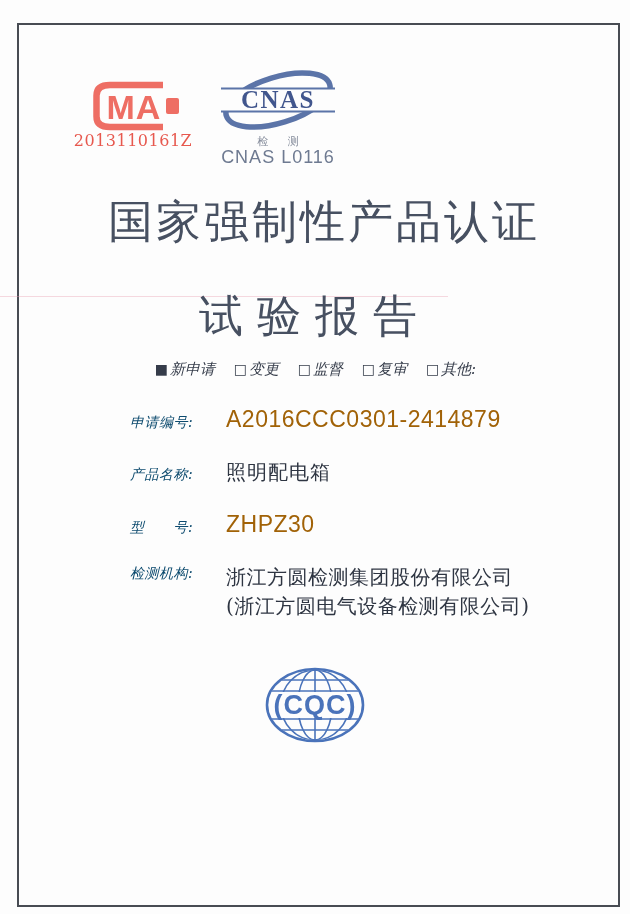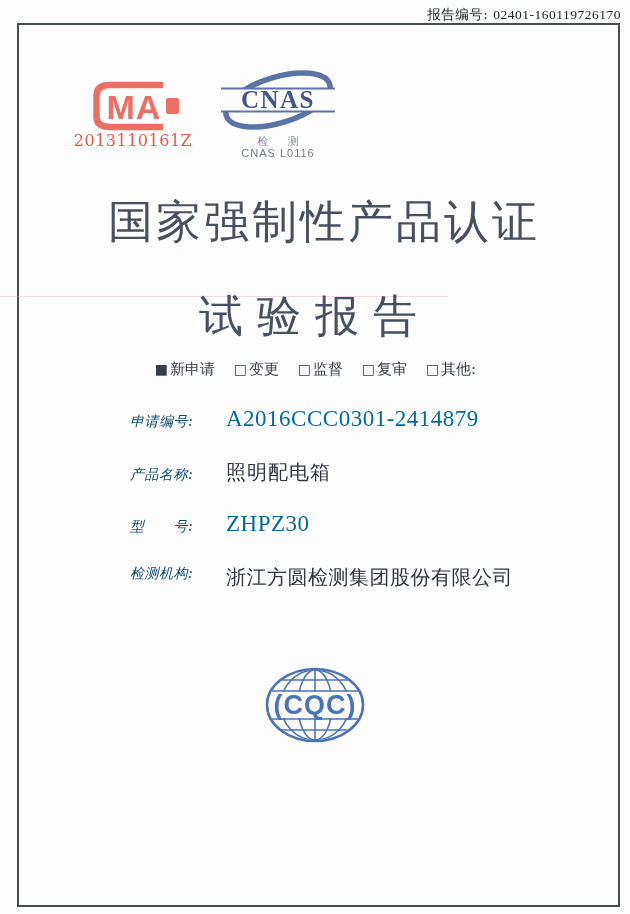--- a/index.html
+++ b/index.html
@@ -40,67 +40,64 @@
     text-align:center;font-size:16px;color:#e7584e;
     font-family:"DejaVu Serif","Liberation Serif",serif;letter-spacing:0.5px;
   }
   .cnas-wrap{position:absolute;left:220px;top:68px;width:116px;}
   .cnas-caption{
     position:absolute;left:220px;top:134px;width:116px;text-align:center;
     font-size:11px;color:#868d9c;letter-spacing:8px;padding-left:8px;box-sizing:border-box;
   }
   .cnas-number{
     position:absolute;left:214px;top:147px;width:128px;text-align:center;
-    font-size:11px;color:#6e7a91;letter-spacing:1px;
+    font-size:18px;color:#6e7a91;letter-spacing:1px;
     font-family:"Liberation Sans",sans-serif;
   }
   .cqc-wrap{position:absolute;left:264px;top:666px;width:102px;height:78px;}
 
   
   .title1{
     position:absolute;left:0;top:192px;width:630px;text-align:center;
     font-size:45px;color:#475061;letter-spacing:3px;padding-left:18px;box-sizing:border-box;
     font-weight:500;
   }
   .title2{
     position:absolute;left:0;top:287px;width:630px;text-align:center;
     font-size:44px;color:#475061;letter-spacing:14px;box-sizing:border-box;
     font-weight:500;
   }
 
   
   .apply-row{
     position:absolute;left:0;top:360px;width:630px;text-align:center;
-    font-size:15px;color:#353c4a;white-space:nowrap;padding-left:1px;box-sizing:border-box;
+    font-size:15px;color:#353c4a;white-space:nowrap;padding-left:1px;box-sizing:border-box;font-style:italic;
   }
   .apply-row .opt{margin:0 7px;}
   .apply-row .box{margin-right:2px;font-size:14px;}
 
   
   .field{position:absolute;left:130px;white-space:nowrap;}
   .field .lbl{
     display:inline-block;width:96px;font-size:14px;color:#0c4a6e;
     letter-spacing:0.5px;vertical-align:baseline;font-style:italic;
   }
   .field .val-latin{
-    font-size:23px;color:#0369a1;font-family:Liberation Serif, serif;
+    font-size:23px;color:#a16207;font-family:Liberation Sans, sans-serif;
     letter-spacing:0.5px;
   }
   .field .val-cjk{font-size:20px;color:#2e3542;letter-spacing:1px;}
   .field-4 .vcol{display:inline-block;vertical-align:top;}
   .field-4 .vcol div{line-height:29px;font-size:20px;color:#2e3542;letter-spacing:0.5px;}
 </style>
 </head>
 <body>
 
 <div class="page">
 
-  <div class="report-no">
-    <span>报告编号:</span><span class="val">02401-160119726170</span>
-  </div>
 
   <div class="frame"></div>
   <div class="scan-line"></div>
 
   <div class="cma-wrap">
     <svg width="90" height="52" viewBox="0 0 90 52">
       <path d="M 71 5 H 18 Q 4.5 5 4.5 15.5 V 36.5 Q 4.5 47 18 47 H 71" fill="none" stroke="#ee6e64" stroke-width="6.5"></path>
       <rect x="74" y="18" width="13" height="16" rx="2" fill="#ee6e64"></rect>
       <text x="42" y="39" text-anchor="middle" font-family="Liberation Sans, sans-serif" font-size="34" font-weight="bold" fill="#ee6e64" letter-spacing="1">MA</text>
     </svg>
@@ -136,21 +133,21 @@
 
   <div class="field" style="top:459px">
     <span class="lbl">产品名称:</span><span class="val-cjk">照明配电箱</span>
   </div>
 
   <div class="field" style="top:511px">
     <span class="lbl">型　　号:</span><span class="val-latin">ZHPZ30</span>
   </div>
 
   <div class="field field-4" style="top:563px">
-    <span class="lbl">检测机构:</span><span class="vcol"><div>浙江方圆检测集团股份有限公司</div></span>
+    <span class="lbl">检测机构:</span><span class="vcol"><div>浙江方圆检测集团股份有限公司</div><div>(浙江方圆电气设备检测有限公司)</div></span>
   </div>
 
   <div class="cqc-wrap">
     <svg width="102" height="78" viewBox="0 0 102 78">
       <defs>
         <clipPath id="globeClip">
             <ellipse cx="51" cy="39" rx="47" ry="35"></ellipse>
           </clipPath>
       </defs>
       <g clip-path="url(#globeClip)" stroke="#4a73ba" stroke-width="1.6" fill="none">

